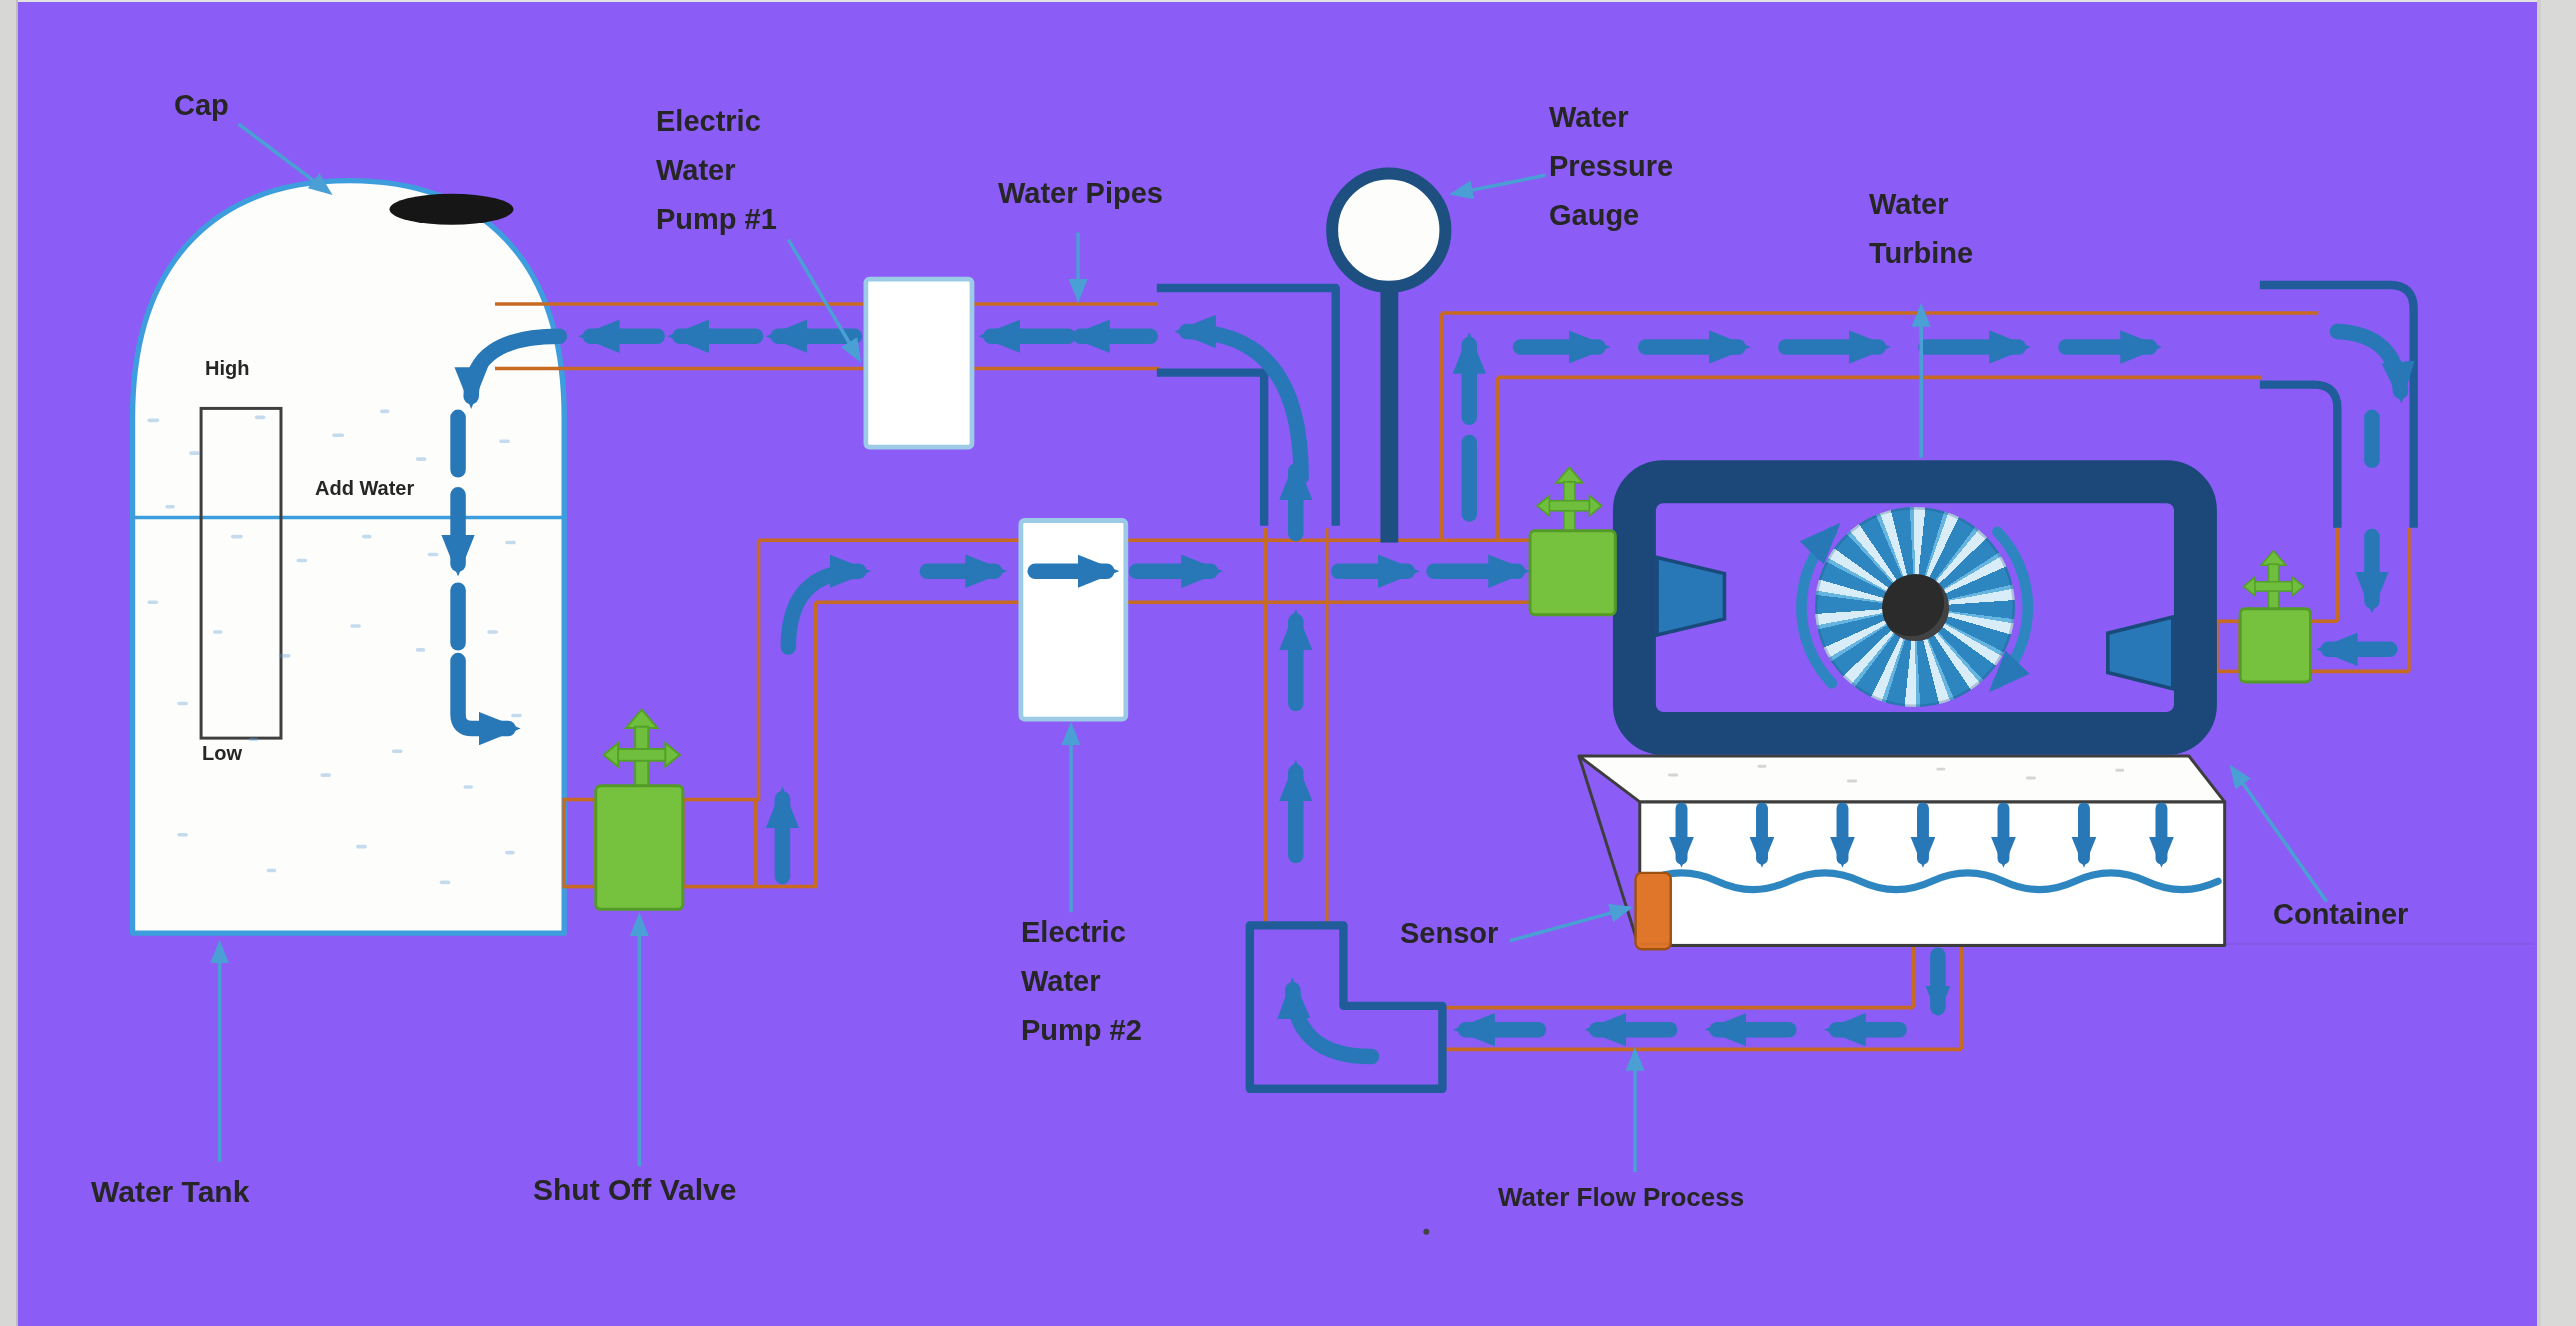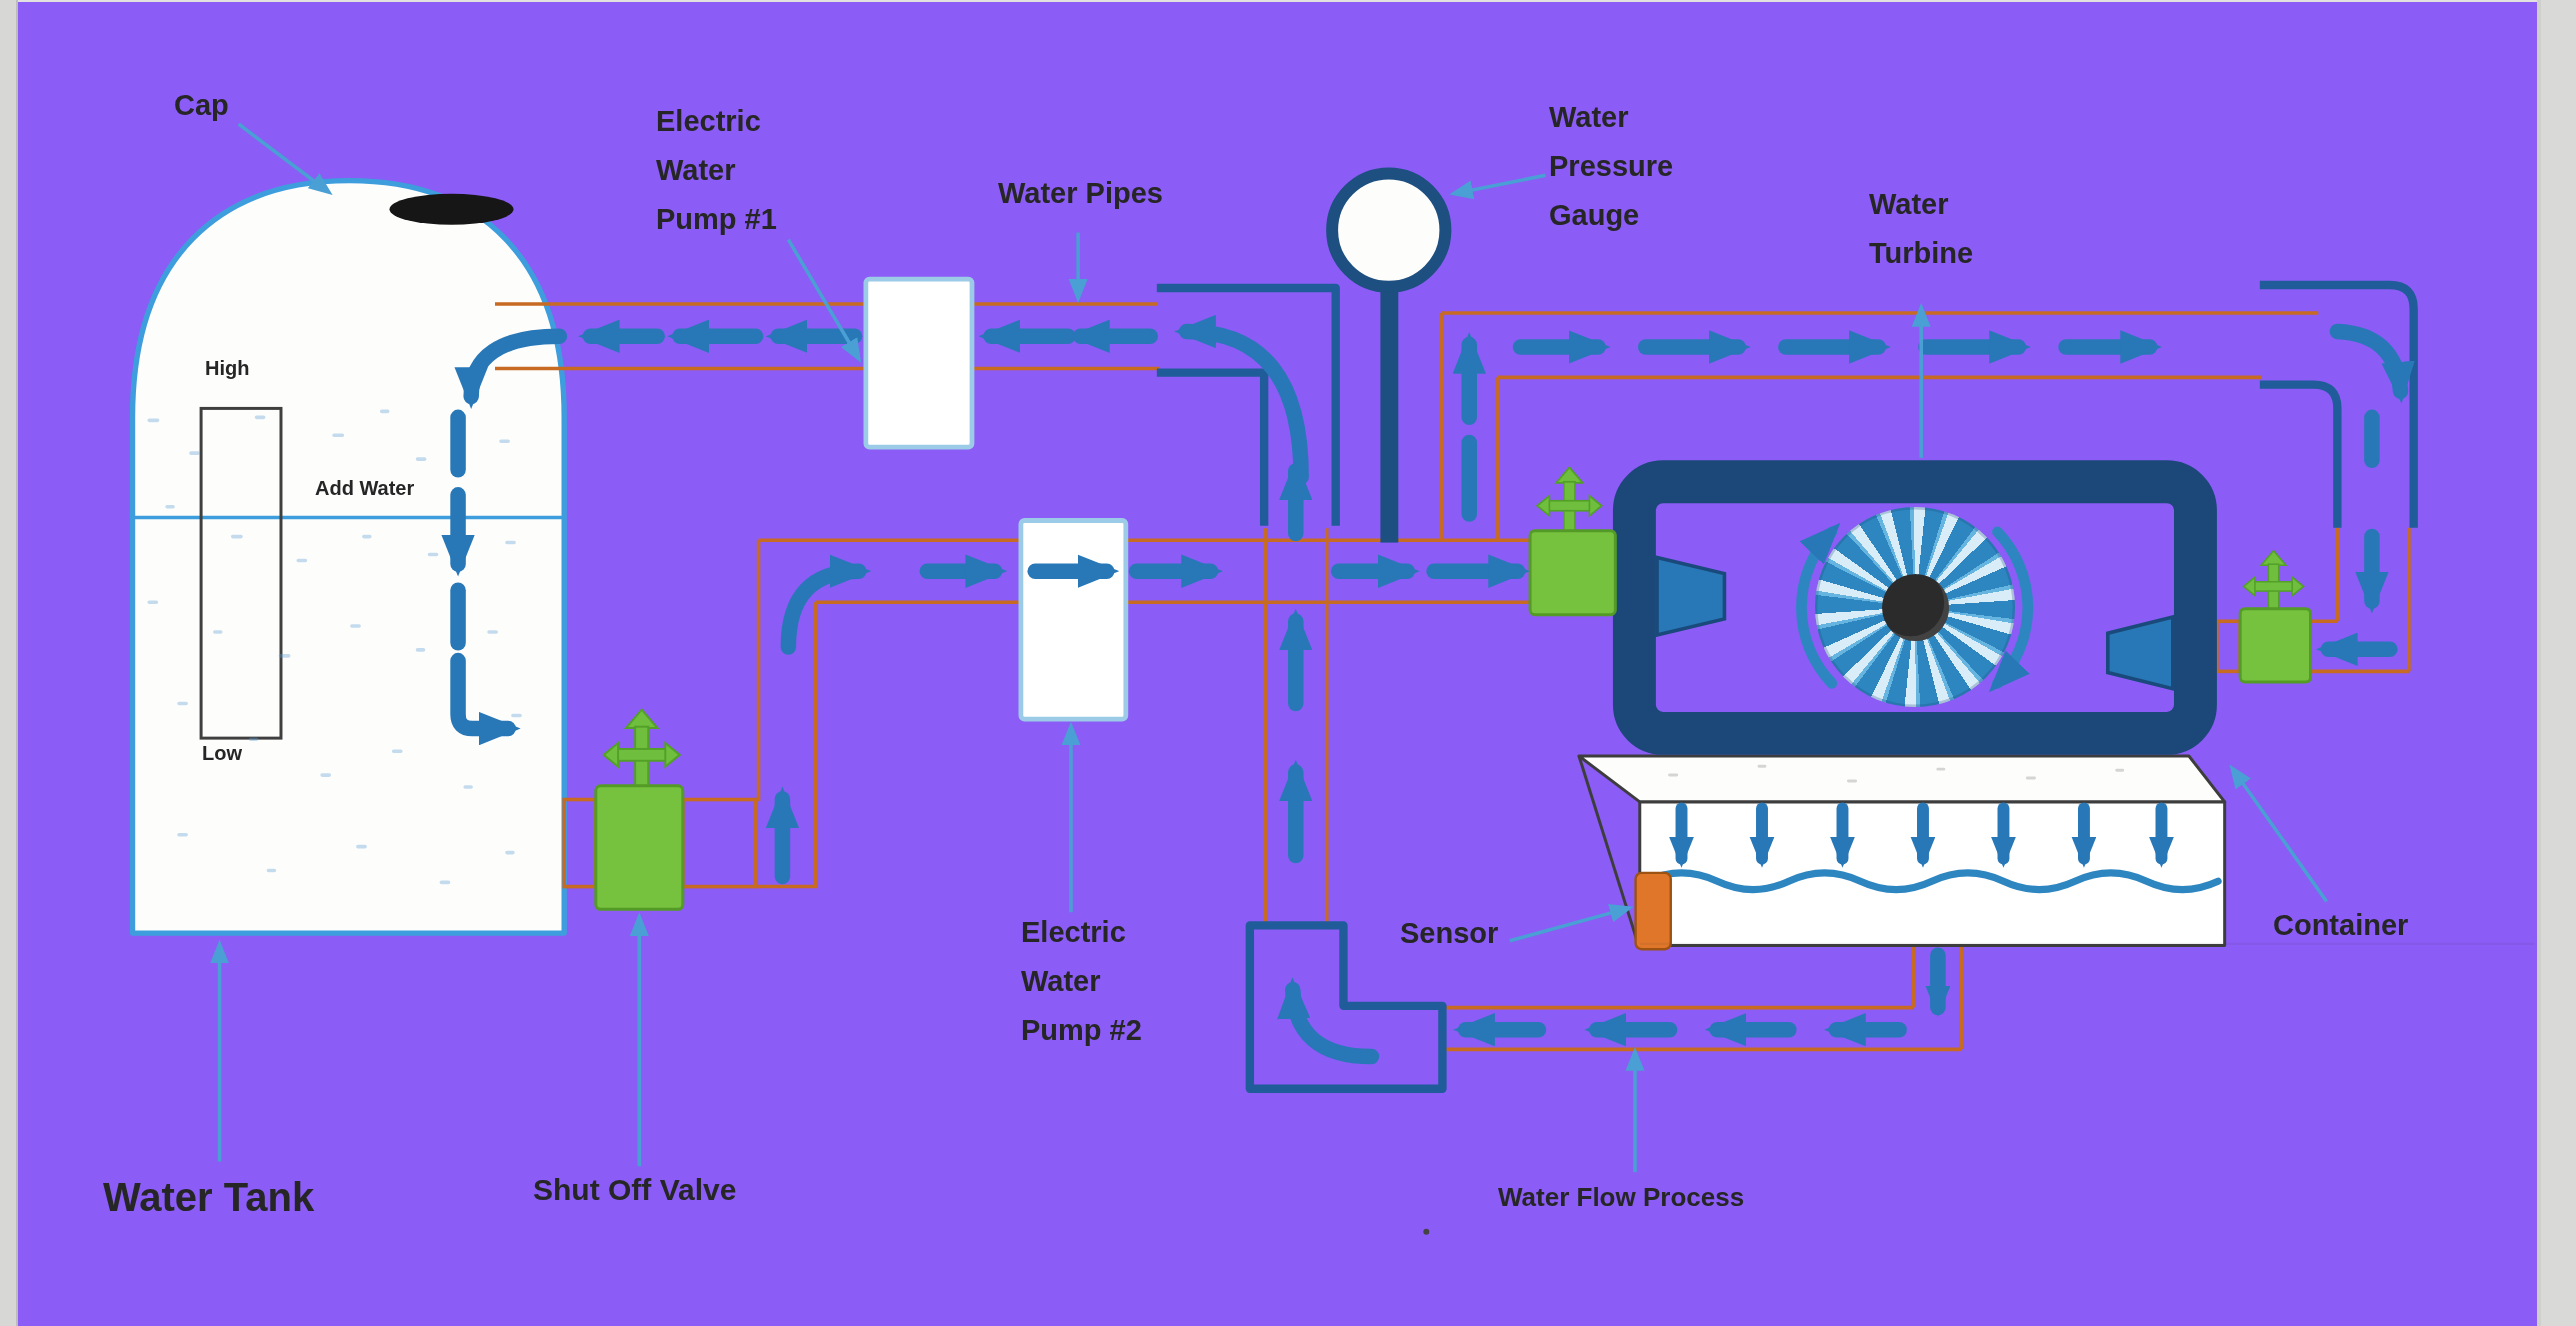--- a/index.html
+++ b/index.html
@@ -245,24 +245,24 @@
     <div>Water</div>
     <div>Pressure</div>
     <div>Gauge</div>
   </div>
 
   <div class="lbl-block" style="left:1869px;top:190px;">
     <div>Water</div>
     <div>Turbine</div>
   </div>
 
-  <div class="lbl" style="left:2273px;top:900px;margin-top:11px;">Container</div>
+  <div class="lbl" style="left:2273px;top:900px;">Container</div>
   <div class="lbl" style="left:1400px;top:919px;">Sensor</div>
   <div class="lbl" style="left:533px;top:1175px;font-size:30px;">Shut Off Valve</div>
-  <div class="lbl" style="left:103px;top:1177px;font-size:40px;">Water Tank</div>
+  <div class="lbl" style="left:91px;top:1177px;font-size:30px;">Water Tank</div>
 
   <div class="lbl-block" style="left:1021px;top:918px;">
     <div>Electric</div>
     <div>Water</div>
     <div>Pump #2</div>
   </div>
 
   <div class="lbl" style="left:1498px;top:1184px;font-size:26px;">Water Flow Process</div>
 
   <div class="lbl small" style="left:205px;top:358px;">High</div>

